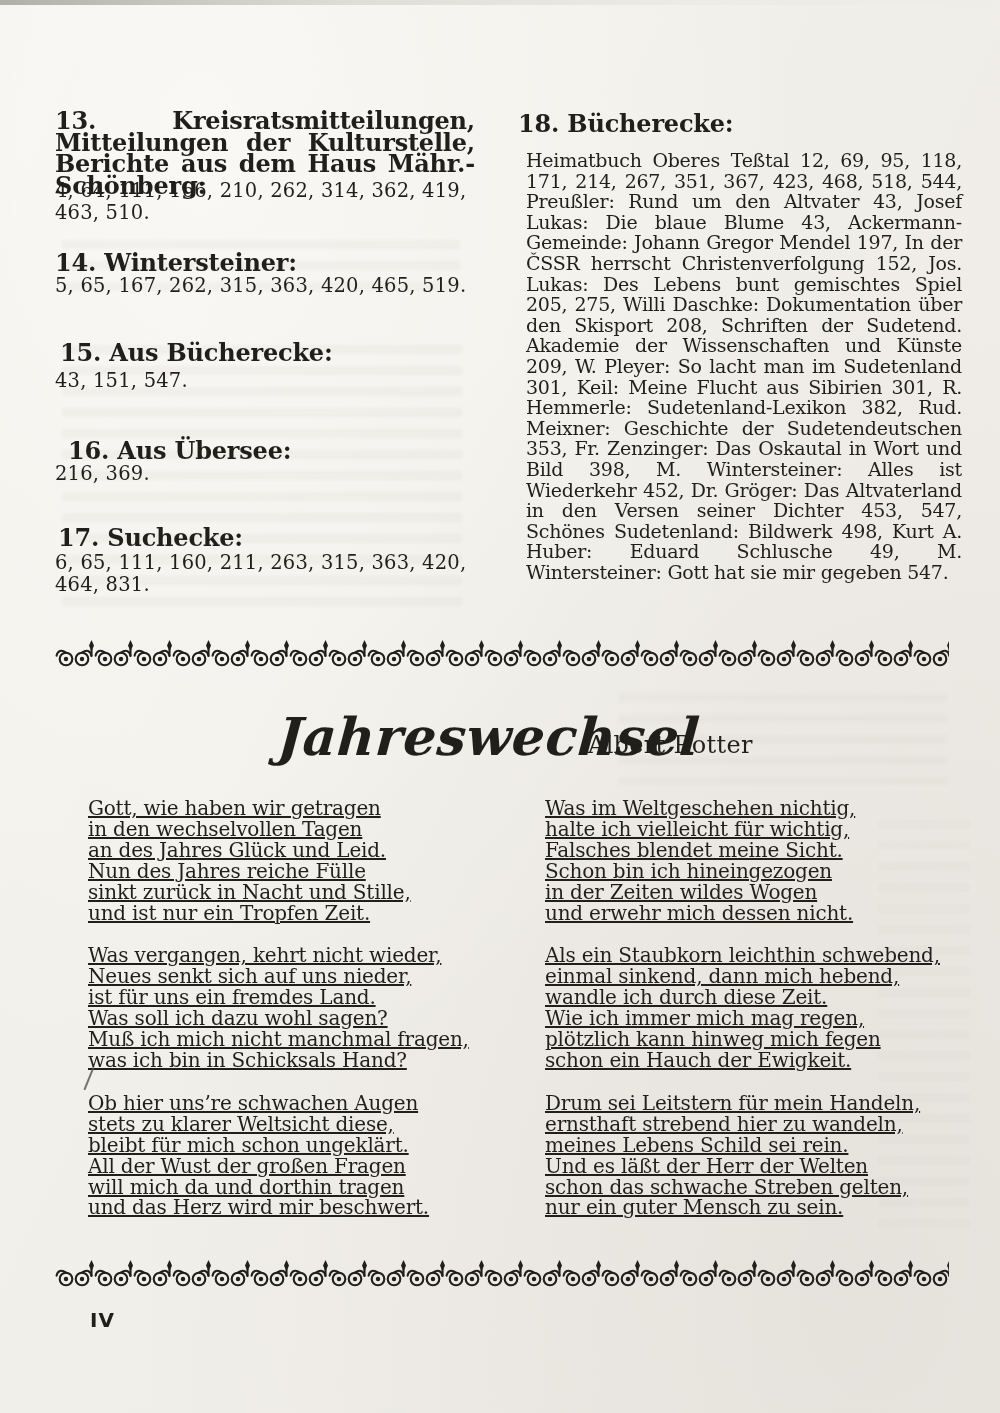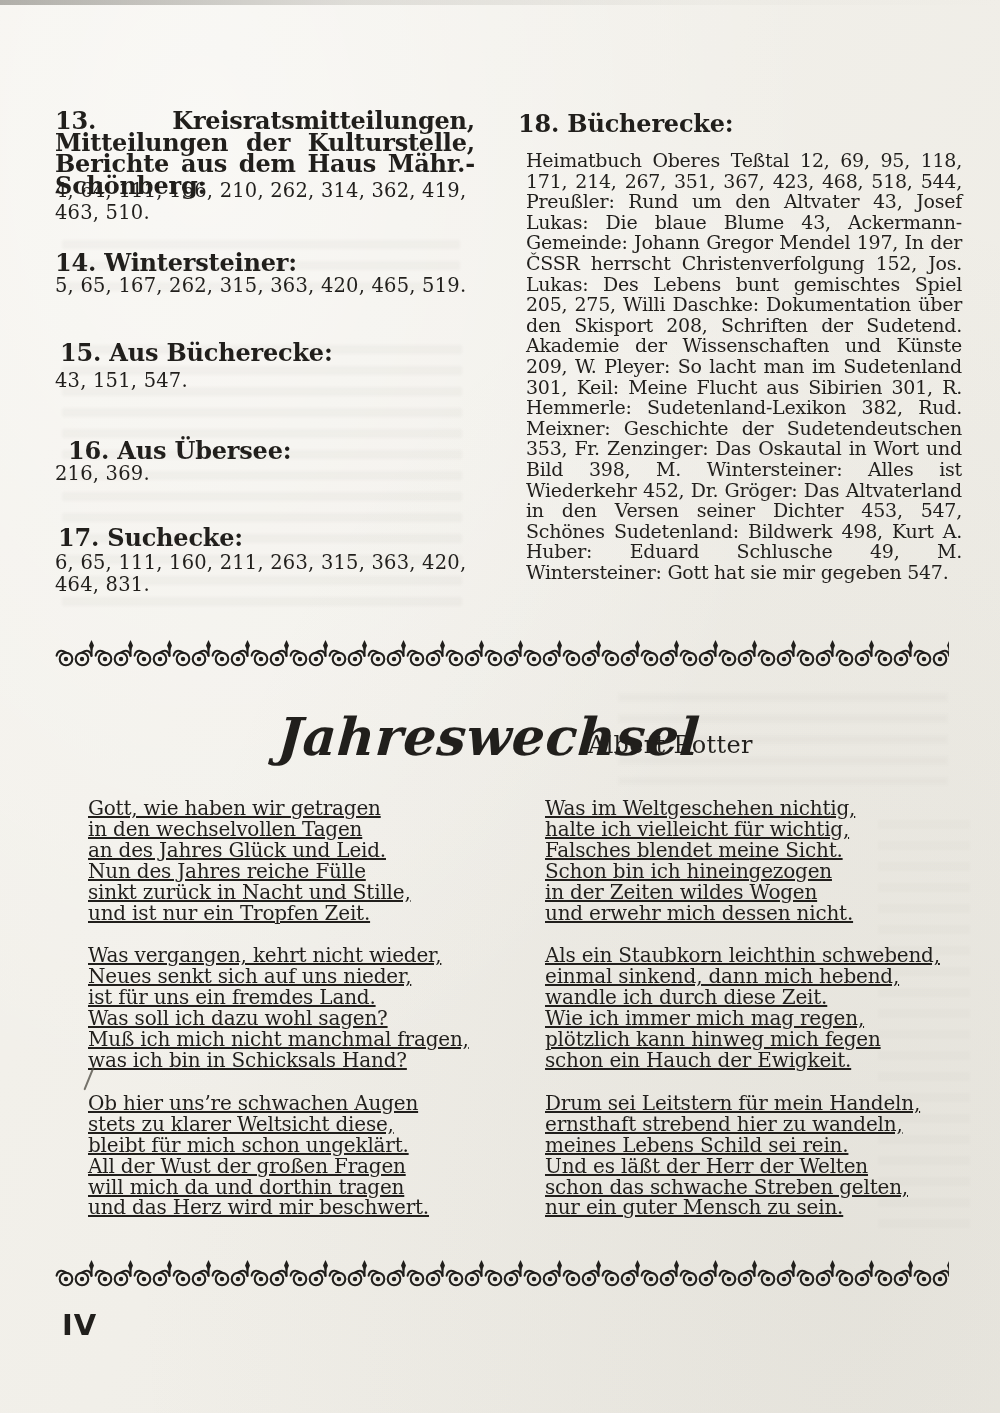--- a/index.html
+++ b/index.html
@@ -53,21 +53,21 @@
   .stanza{
     margin:0 0 22px 0;
     font-size:20px;line-height:20.9px;letter-spacing:-.2px;
     white-space:pre-line;
     text-decoration:underline;
   }
   
   .page-num{
     position:absolute;
     font-family:"DejaVu Sans","Liberation Sans",sans-serif;
-    font-weight:700;font-size:29px;letter-spacing:1px;
+    font-weight:700;font-size:20px;letter-spacing:1px;margin-left:28px;
   }
   
   .ghost{
     position:absolute;opacity:.32;filter:blur(1.6px);pointer-events:none;
     background:repeating-linear-gradient(180deg,
       rgba(105,100,88,.14) 0 9px, rgba(0,0,0,0) 9px 21px);
   }
   .pen-mark{
     position:absolute;left:88px;top:1066px;width:2px;height:25px;
     background:#55524a;transform:rotate(22deg);border-radius:2px;opacity:.8;

